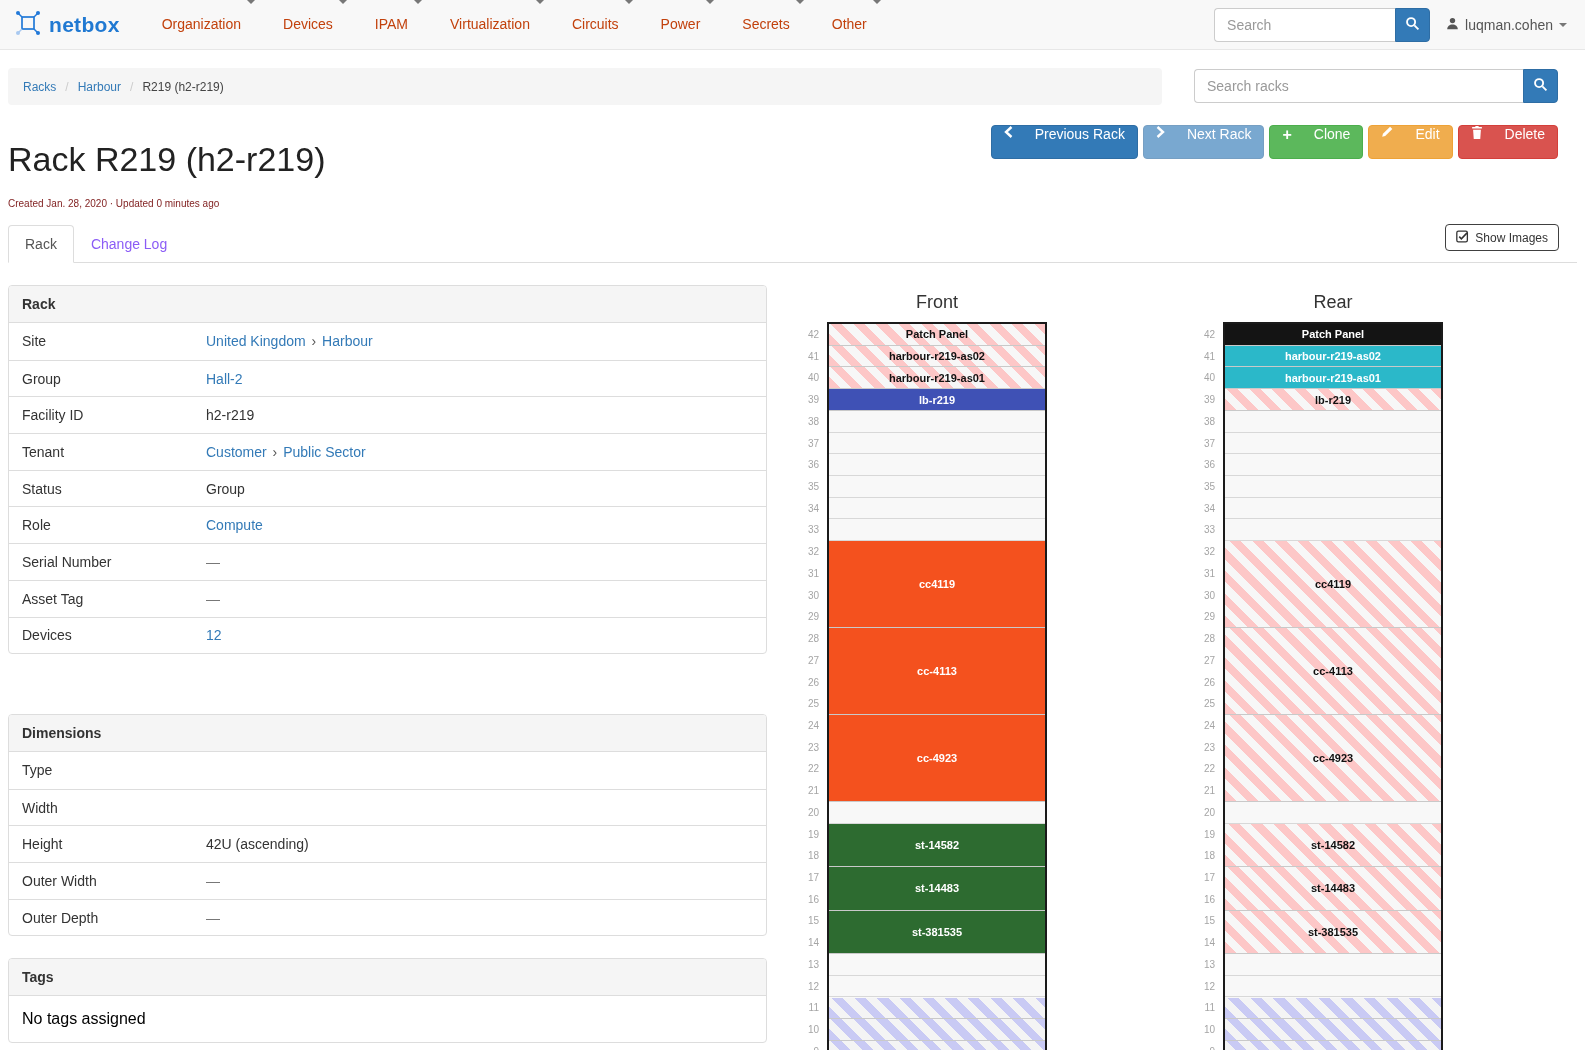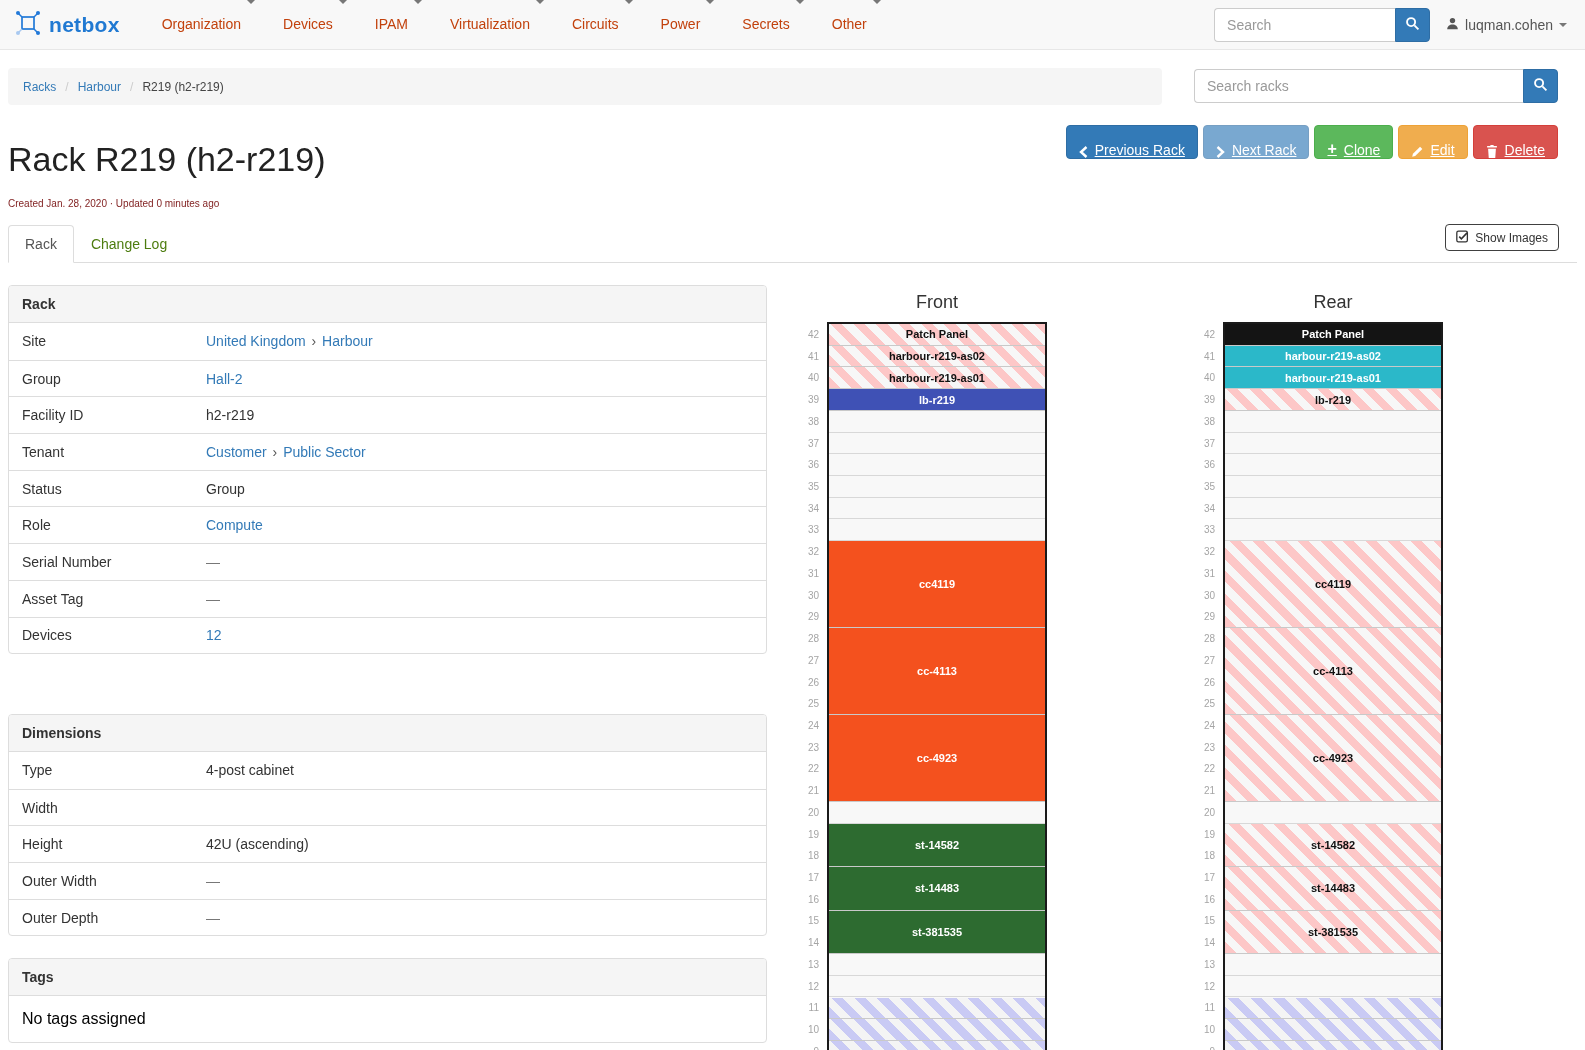--- a/index.html
+++ b/index.html
@@ -25,35 +25,35 @@
   .breadcrumb { position:absolute; left:8px; top:68px; width:1154px; height:37px; background:#f5f5f5; border-radius:4px; display:flex; align-items:center; padding:0 15px; gap:9px; font-size:12px; }
   .breadcrumb .sep { color:#ccc; }
   .breadcrumb .active { color:#444; }
   .rack-search { position:absolute; top:69px; right:27px; display:flex; }
   .rack-search input { width:329px; height:34px; border:1px solid #ccc; border-right:none; border-radius:4px 0 0 4px; padding:6px 12px; font-size:14px; color:#555; outline:none; }
   .rack-search input::placeholder { color:#999; }
   .rack-search .search-btn { border-radius:0 4px 4px 0; }
 
   
   .actions { position:absolute; top:125px; right:27px; display:flex; gap:5px; }
-  .btn { height:34px; border-radius:4px; color:#fff; font-size:14px; display:flex; align-items:flex-end; gap:7px; padding:0 12px; border:1px solid transparent; cursor:pointer; white-space:nowrap; font-weight:400;text-decoration:underline; }
+  .btn { height:34px; border-radius:4px; color:#fff; font-size:14px; display:flex; align-items:flex-start; gap:22px; padding:0 12px; border:1px solid transparent; cursor:pointer; white-space:nowrap; font-weight:400; }
   .btn .bicon { display:flex; align-items:center; font-weight:bold; }
   .btn-prev  { background:#337ab7; border-color:#2e6da4; }
   .btn-next  { background:#337ab7; border-color:#2e6da4; opacity:.65; }
   .btn-clone { background:#5cb85c; border-color:#4cae4c; }
   .btn-edit  { background:#f0ad4e; border-color:#eea236; }
   .btn-del   { background:#d9534f; border-color:#d43f3a; }
 
   
   .page-title { position:absolute; left:8px; top:140px; font-size:34px; font-weight:500; color:#222; }
   .page-meta { position:absolute; left:8px; top:198px; font-size:10px; color:#7f1d1d; }
   .tabs { position:absolute; left:8px; top:225px; width:1569px; height:38px; border-bottom:1px solid #ddd; display:flex; }
   .tab { padding:10px 16px; font-size:14px; border:1px solid transparent; border-radius:4px 4px 0 0; margin-bottom:-1px; cursor:pointer; }
   .tab.active { background:#fff; border-color:#ddd #ddd #fff #ddd; color:#555; }
-  .tab.link { color:#4d7c0f; }
+  .tab.link { color:#8b5cf6; }
   .show-images { position:absolute; top:224px; right:26px; height:27px; padding:0 10px; background:#fff; border:1px solid #404040; border-radius:4px; font-size:12px; color:#333; display:flex; align-items:center; gap:6px; cursor:pointer; }
 
   
   .panel { position:absolute; left:8px; width:759px; border:1px solid #ddd; border-radius:4px; background:#fff; }
   .panel-heading { background:#f5f5f5; border-bottom:1px solid #ddd; padding:10px 13px; font-size:14px; font-weight:bold; color:#333; border-radius:3px 3px 0 0; }
   .detail-row { display:flex; align-items:center; min-height:36.7px; font-size:14px; }
   .detail-row + .detail-row { border-top:1px solid #ddd; }
   .detail-label { width:197px; padding:8px 8px 8px 13px; }
   .detail-value { flex:1; padding:8px 12px 8px 0; }
   .detail-value .vsep { color:#555; padding:0 2px; }
@@ -269,21 +269,20 @@
         <div class="detail-value"><a>12</a> </div>
       </div>
     </div>
 </div>
 
 <div class="panel" style="top:714px;">
   <div class="panel-heading">Dimensions</div>
   <div id="dim-rows">
       <div class="detail-row">
         <div class="detail-label">Type</div>
-        <div class="detail-value"><span>4-post cabinet</span> </div>
       </div>
       <div class="detail-row">
         <div class="detail-label">Width</div>
       </div>
       <div class="detail-row">
         <div class="detail-label">Height</div>
         <div class="detail-value"><span>42U (ascending)</span> </div>
       </div>
       <div class="detail-row">
         <div class="detail-label">Outer Width</div>

